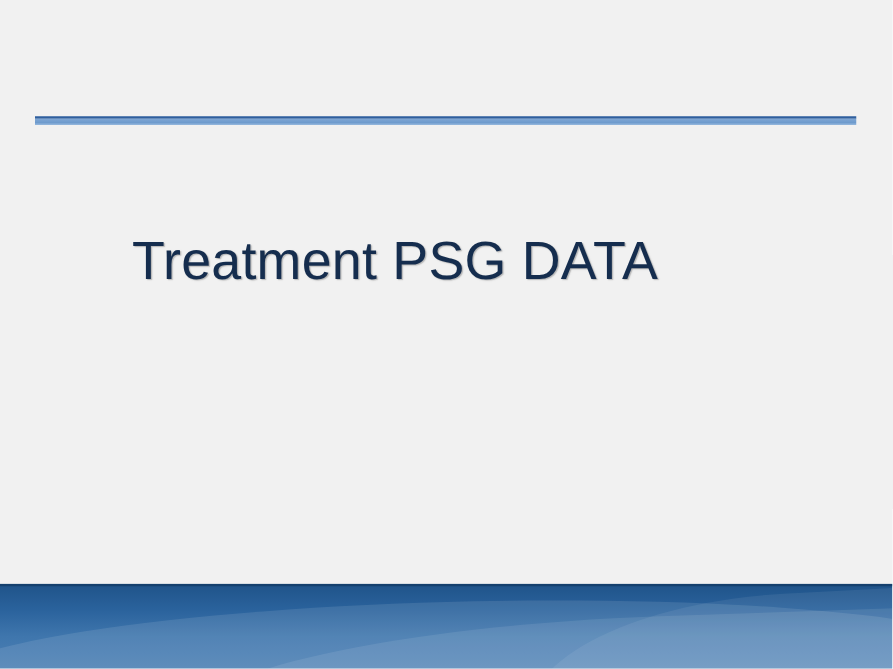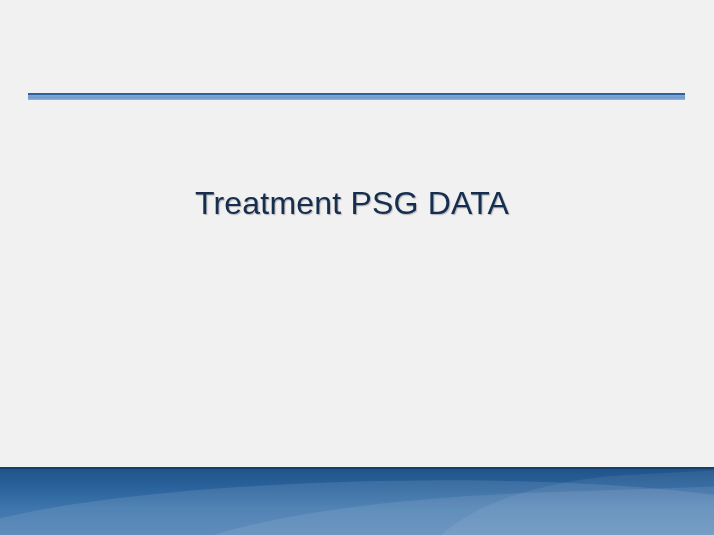--- a/index.html
+++ b/index.html
@@ -44,27 +44,26 @@
     height: 5px;
     background: linear-gradient(to bottom, #7fa6d4 0%, #6e9bcd 60%, #97b9de 100%);
   }
   .title {
     position: absolute;
     left: 0;
     top: 185px;
     width: 632px;
     text-align: center;
     font-family: "Liberation Sans", sans-serif;
-    font-size: 32px;
+    font-size: 43px;
     font-weight: 400;
     color: #152d4e;
     letter-spacing: 0.2px;
     text-shadow: 1px 1px 1px rgba(130,130,130,0.55);
     white-space: nowrap;
-    padding-left: 36px;
   }
   
   .bottom-band {
     position: absolute;
     left: 0;
     bottom: 0;
     width: 714px;
     height: 68px;
     overflow: hidden;
   }

